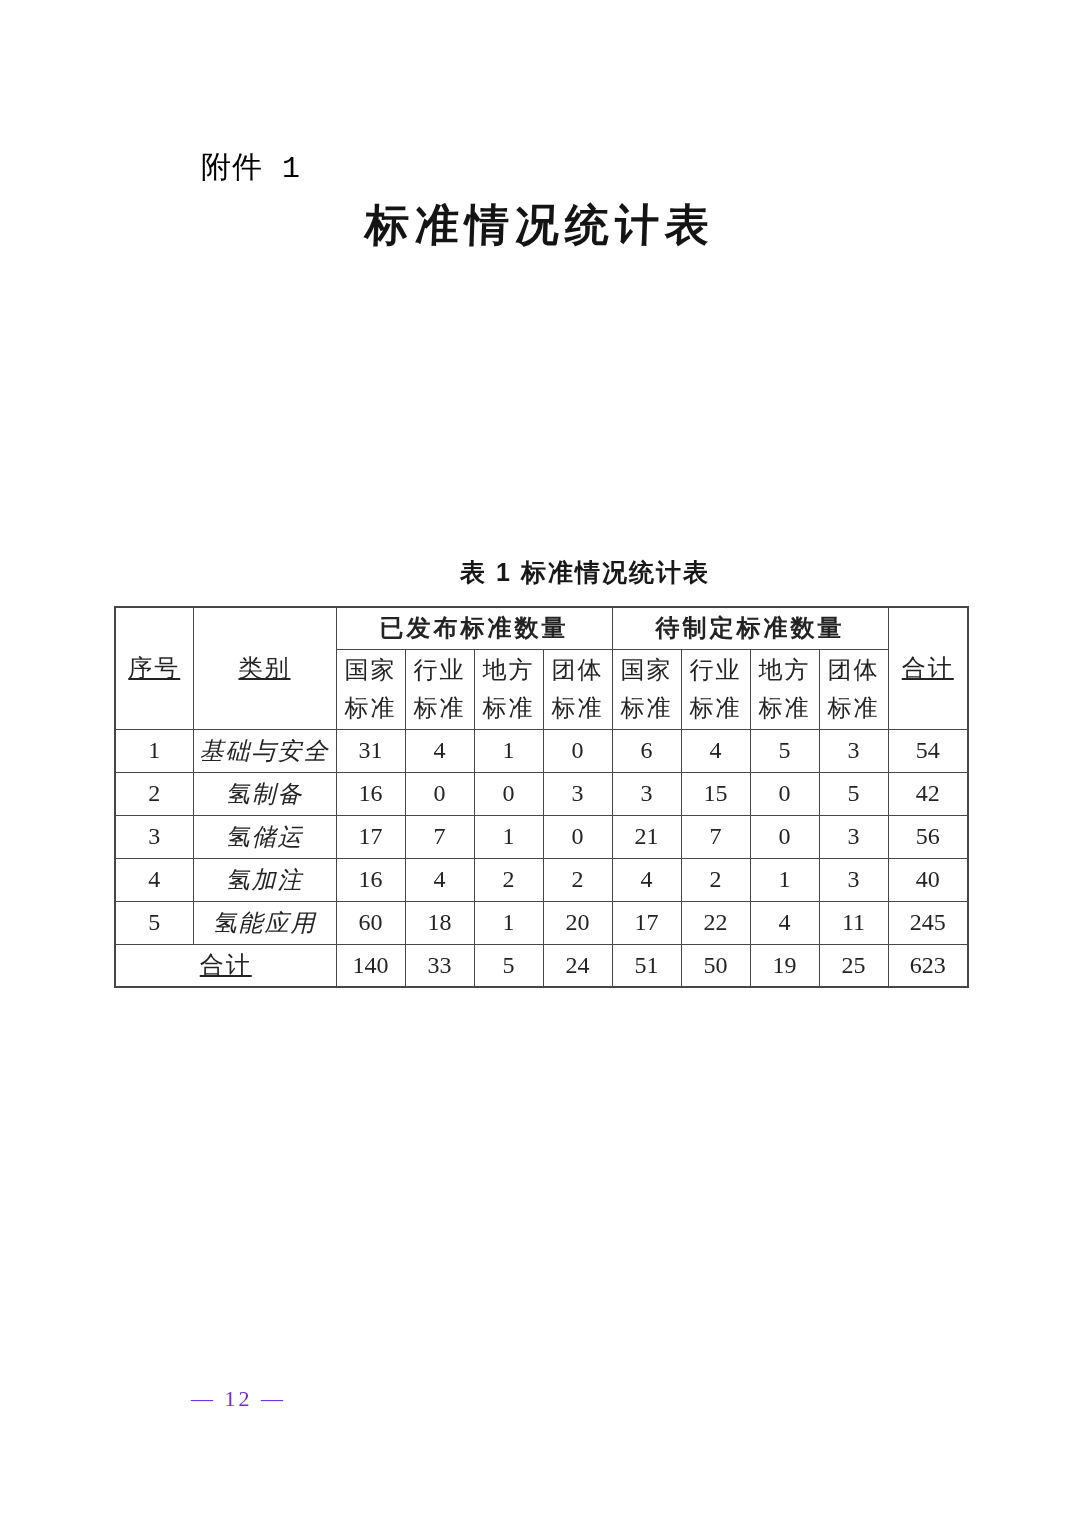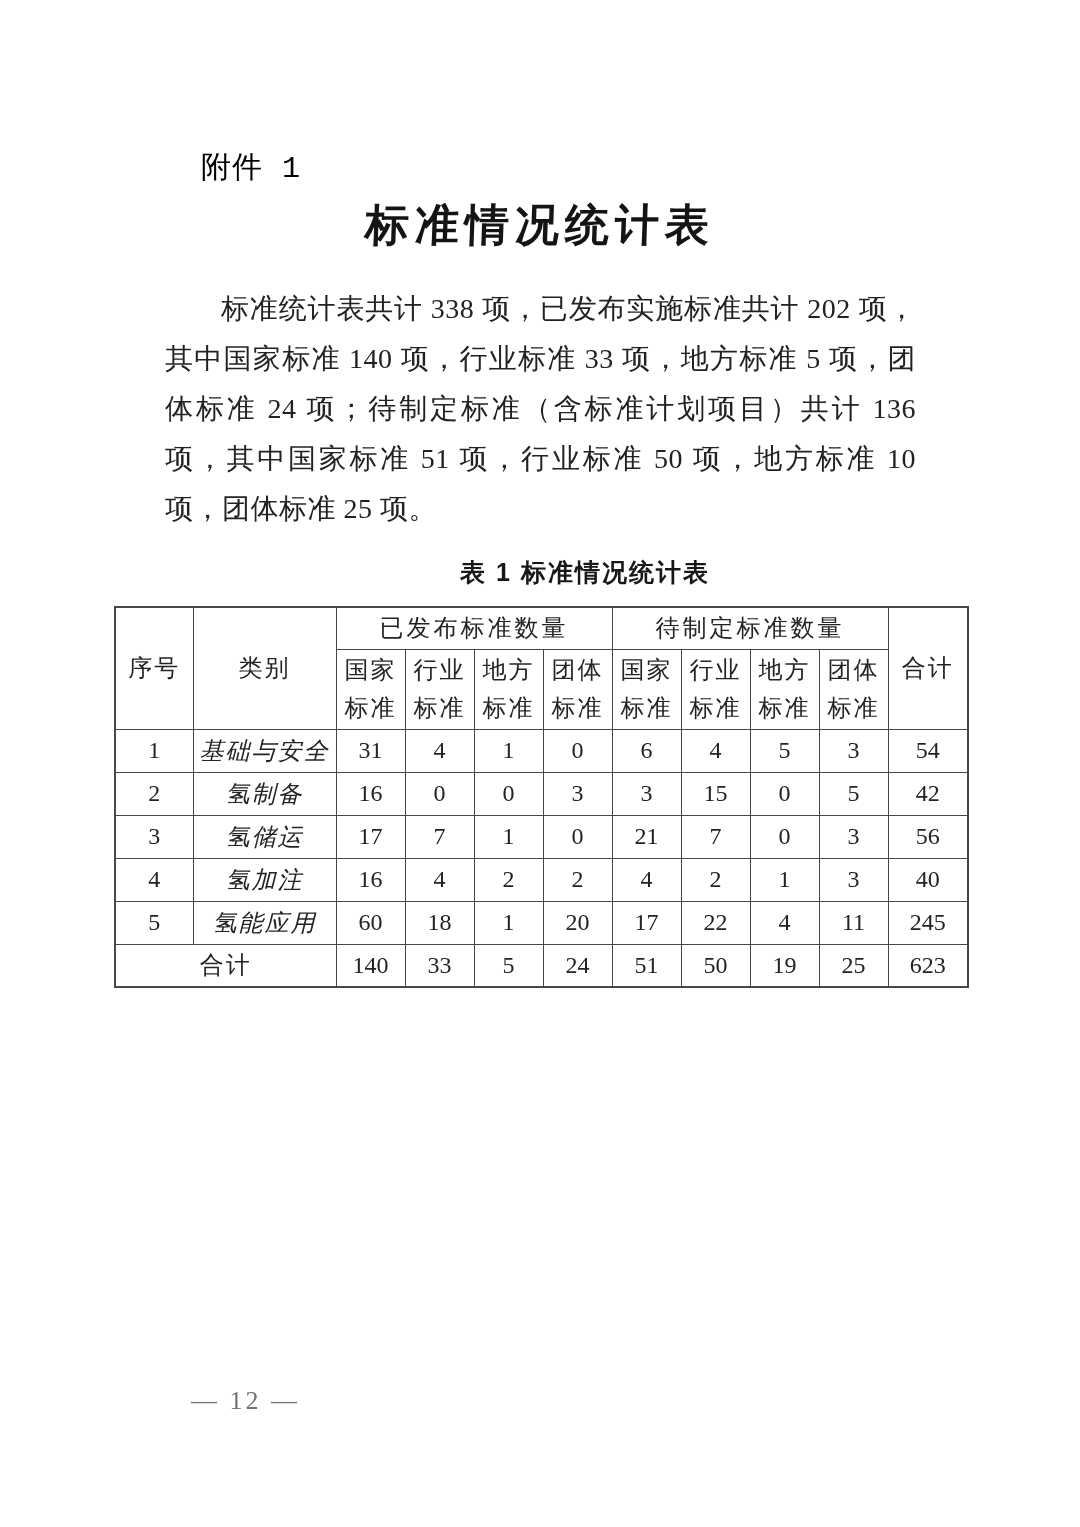--- a/index.html
+++ b/index.html
@@ -79,42 +79,41 @@
   }
   tr.header-row-groups { height: 42px; }
   tr.header-row-sub { height: 80px; }
   tr.data-row { height: 43px; }
   td.num-cell { font-size: 25px; }
   td.sub-header-cell {
     white-space: pre-line;
     line-height: 38px;
     letter-spacing: 2px;
   }
-  td.group-header-cell { letter-spacing: 3px; }
+  td.group-header-cell { letter-spacing: 3px; font-weight: bold; }
   td.category-cell { letter-spacing: 2px; font-style: italic; }
-  td.label-cell { letter-spacing: 2px; }
+  td.label-cell { letter-spacing: 2px; text-decoration: underline; }
   .page-number {
     position: absolute;
     left: 191px;
     top: 1386px;
-    font-size: 26px;
-    color: #737373;
+    font-size: 22px;
+    color: #6d28d9;
     letter-spacing: 3px;
   }
 </style>
 </head>
 <body>
 
 <div class="page">
 
   <div class="attachment-label">附件 1</div>
 
   <div class="calligraphy-title">标准情况统计表</div>
 
-  <p class="body-paragraph">标准统计表共计 338 项，已发布实施标准共计 202 项，其中国家标准 140 项，行业标准 33 项，地方标准 5 项，团体标准 24 项；待制定标准（含标准计划项目）共计 136 项，其中国家标准 51 项，行业标准 50 项，地方标准 10 项，团体标准 25 项。</p>
 
   <div class="table-caption">表 1  标准情况统计表</div>
 
   <table class="stats-table">
     <colgroup>
       <col style="width:78px">
       <col style="width:143px">
       <col style="width:69px">
         <col style="width:69px">
         <col style="width:69px">

